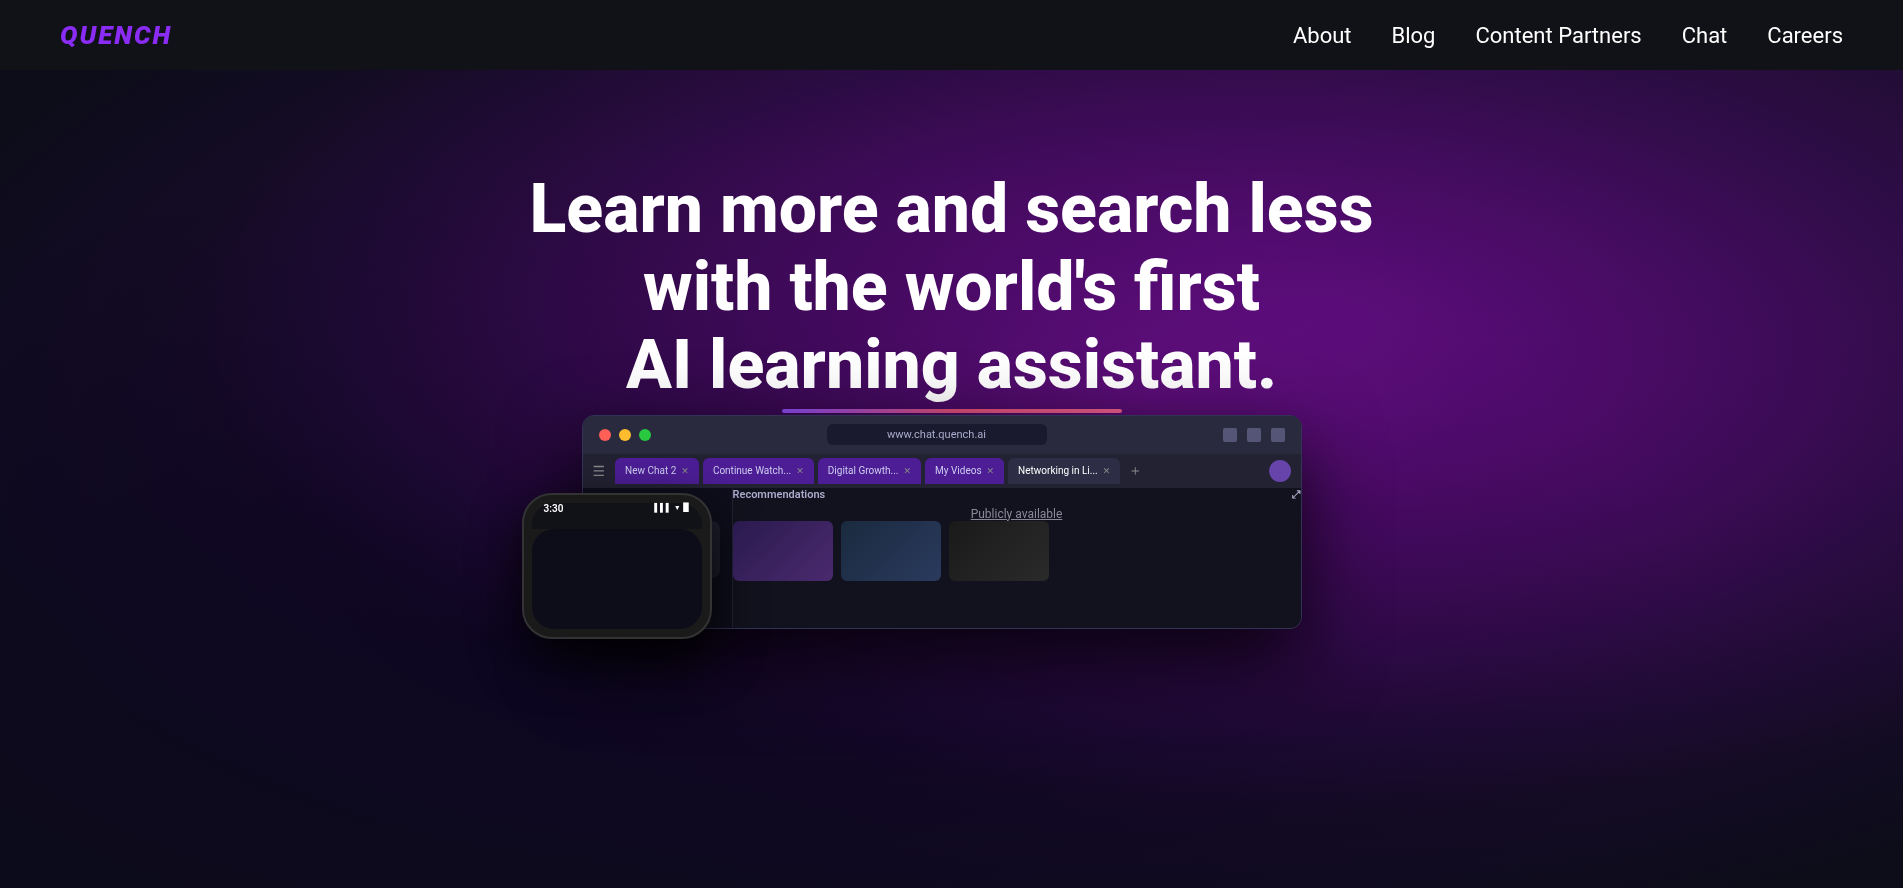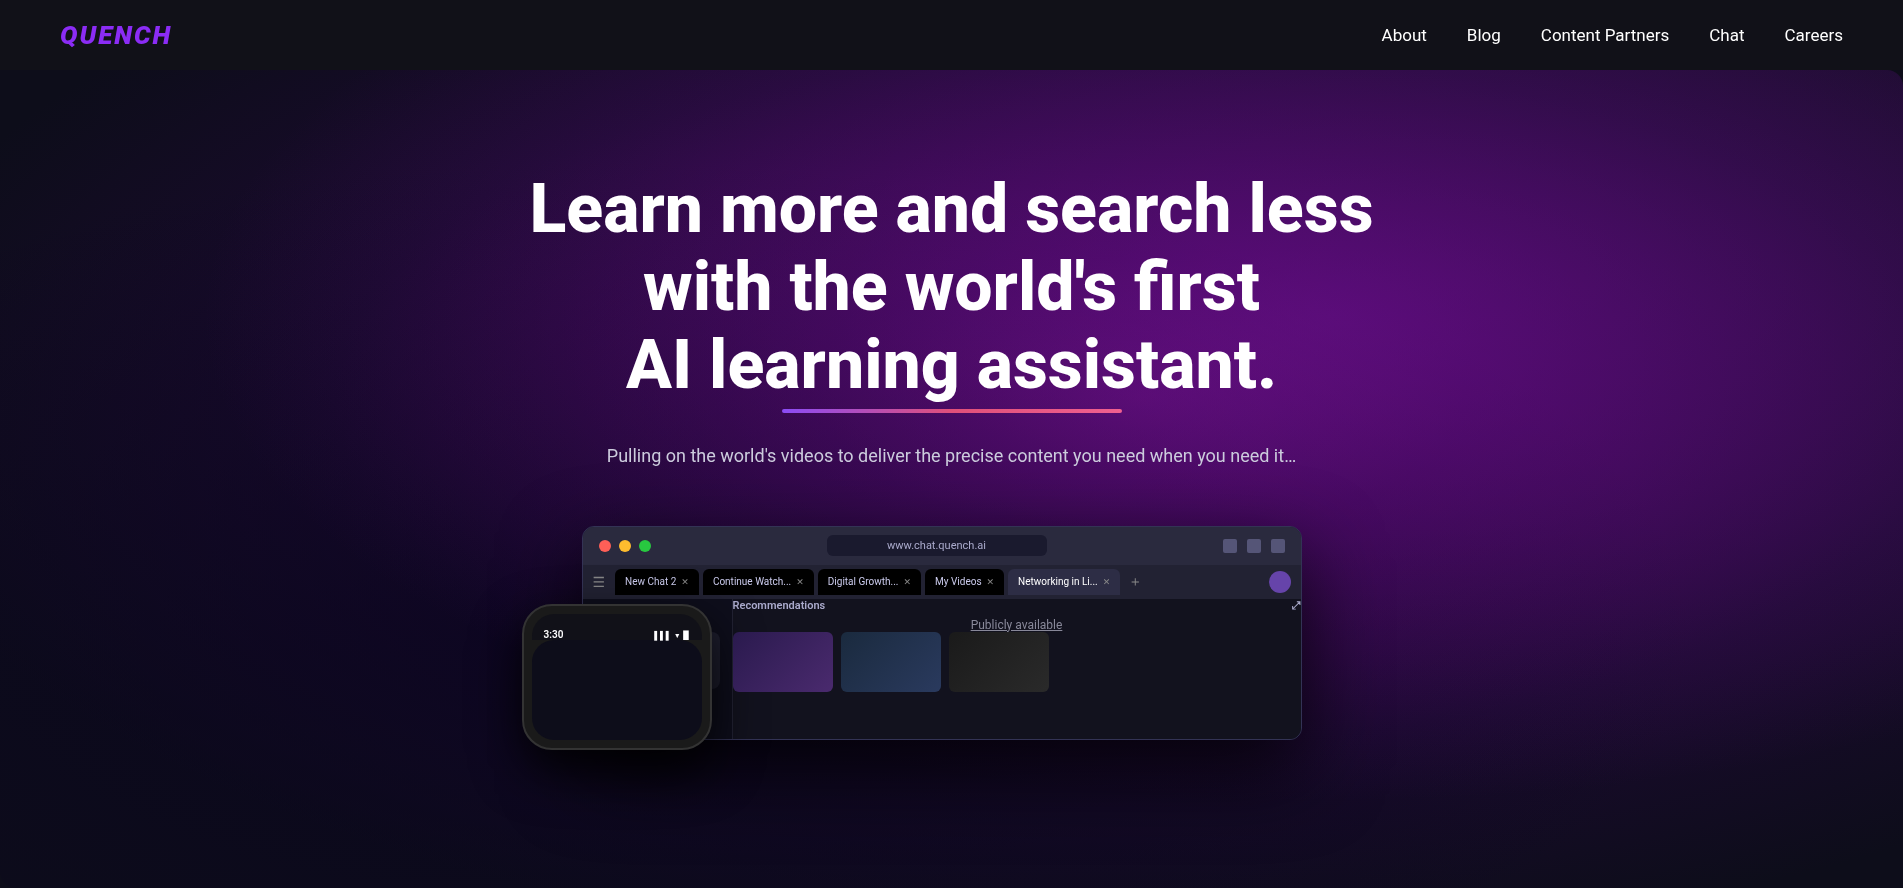--- a/index.html
+++ b/index.html
@@ -41,36 +41,35 @@
 
     .nav-links {
       display: flex;
       gap: 40px;
       list-style: none;
     }
 
     .nav-links li a {
       color: #ffffff;
       text-decoration: none;
-      font-size: 17px;
+      font-size: 22px;
       font-weight: 400;
     }
 
     
     .hero {
       width: 100%;
       min-height: 818px;
       background: radial-gradient(ellipse at 60% 40%, #5a0a6e 0%, #3a0550 20%, #1a0a2e 50%, #0d0d1a 80%);
       display: flex;
       flex-direction: column;
       align-items: center;
       padding-top: 100px;
       position: relative;
       overflow: hidden;
-      border-radius: 16px;
     }
 
     .hero::before {
       content: '';
       position: absolute;
       top: 0;
       left: 0;
       right: 0;
       bottom: 0;
       background: radial-gradient(ellipse at 70% 30%, rgba(120, 20, 160, 0.5) 0%, transparent 60%),
@@ -196,21 +195,21 @@
       gap: 4px;
     }
 
     .browser-tab-menu {
       color: #888;
       font-size: 14px;
       margin-right: 6px;
     }
 
     .browser-tab {
-      background: #000000;
+      background: #4c1d95;
       border-radius: 6px 6px 0 0;
       padding: 4px 10px;
       font-size: 10px;
       color: #ccccee;
       display: flex;
       align-items: center;
       gap: 5px;
       height: 26px;
     }
 
@@ -348,21 +347,21 @@
       display: flex;
       align-items: center;
       justify-content: center;
     }
 
     .phone-status-bar {
       background: #111118;
       border-radius: 22px 22px 0 0;
       height: 26px;
       display: flex;
-      align-items: flex-end;
+      align-items: flex-start;
       justify-content: space-between;
       padding: 0 12px;
     }
 
     .phone-time {
       font-size: 10px;
       color: #ffffff;
       font-weight: 600;
     }
 
@@ -403,21 +402,20 @@
 
 <section class="hero">
   <div class="hero-content">
     <h1 class="hero-title">
       <span>Learn more and search less</span><br>
       <span>with the world's first</span><br>
       <span class="hero-title-underline-wrapper">
         <span>AI learning assistant.</span>
       </span>
     </h1>
-    <p class="hero-subtitle">Pulling on the world's videos to deliver the precise content you need when you need it…</p>
 
     <div class="mockup-wrapper">
 
       <div class="phone-mockup">
         <div class="phone-status-bar">
           <span class="phone-time">3:30</span>
           <div class="phone-icons">
             <span class="phone-icon-bar">▌▌▌</span>
             <span class="phone-icon-bar">▾</span>
             <span class="phone-icon-bar">▉</span>

